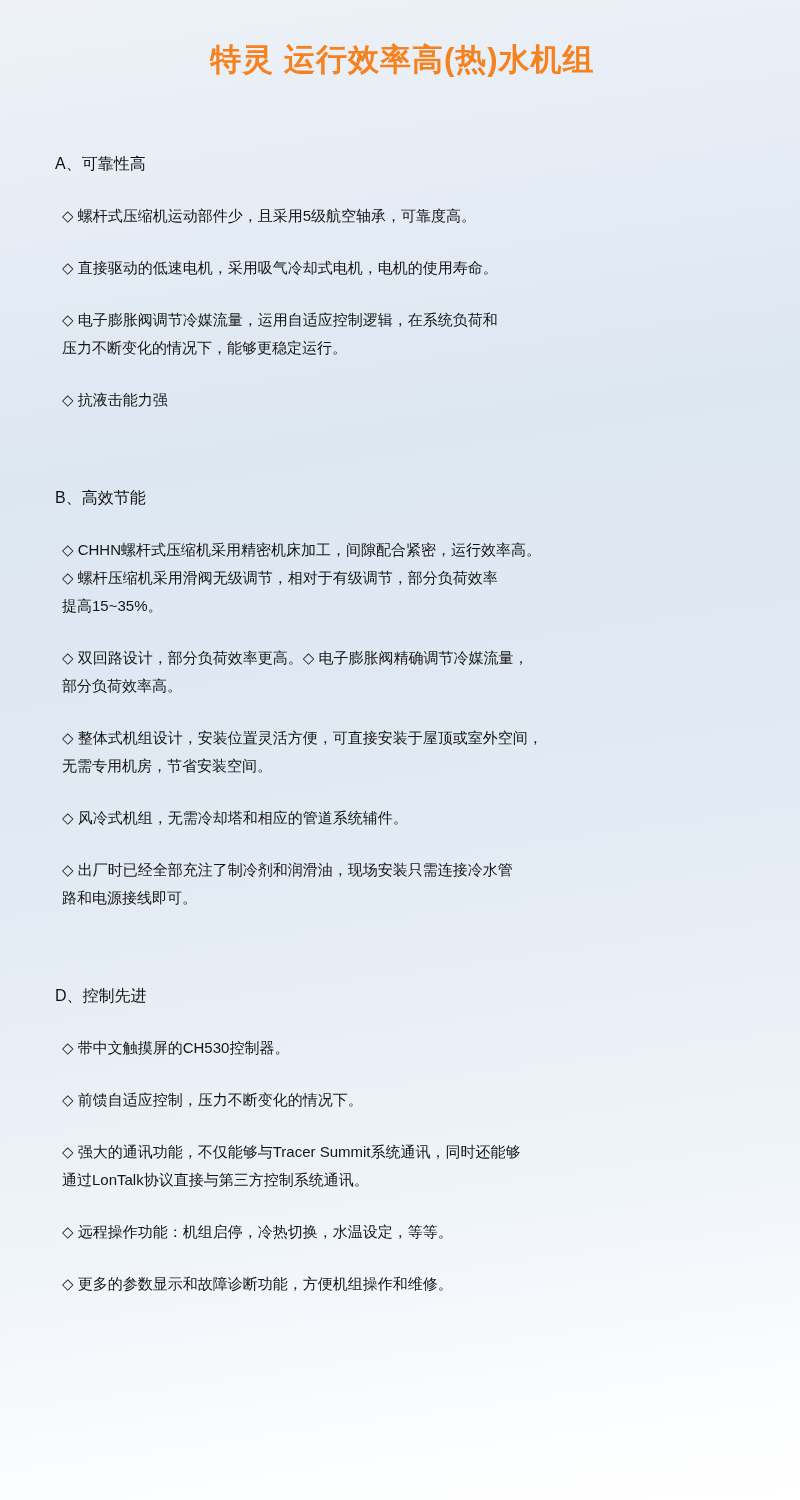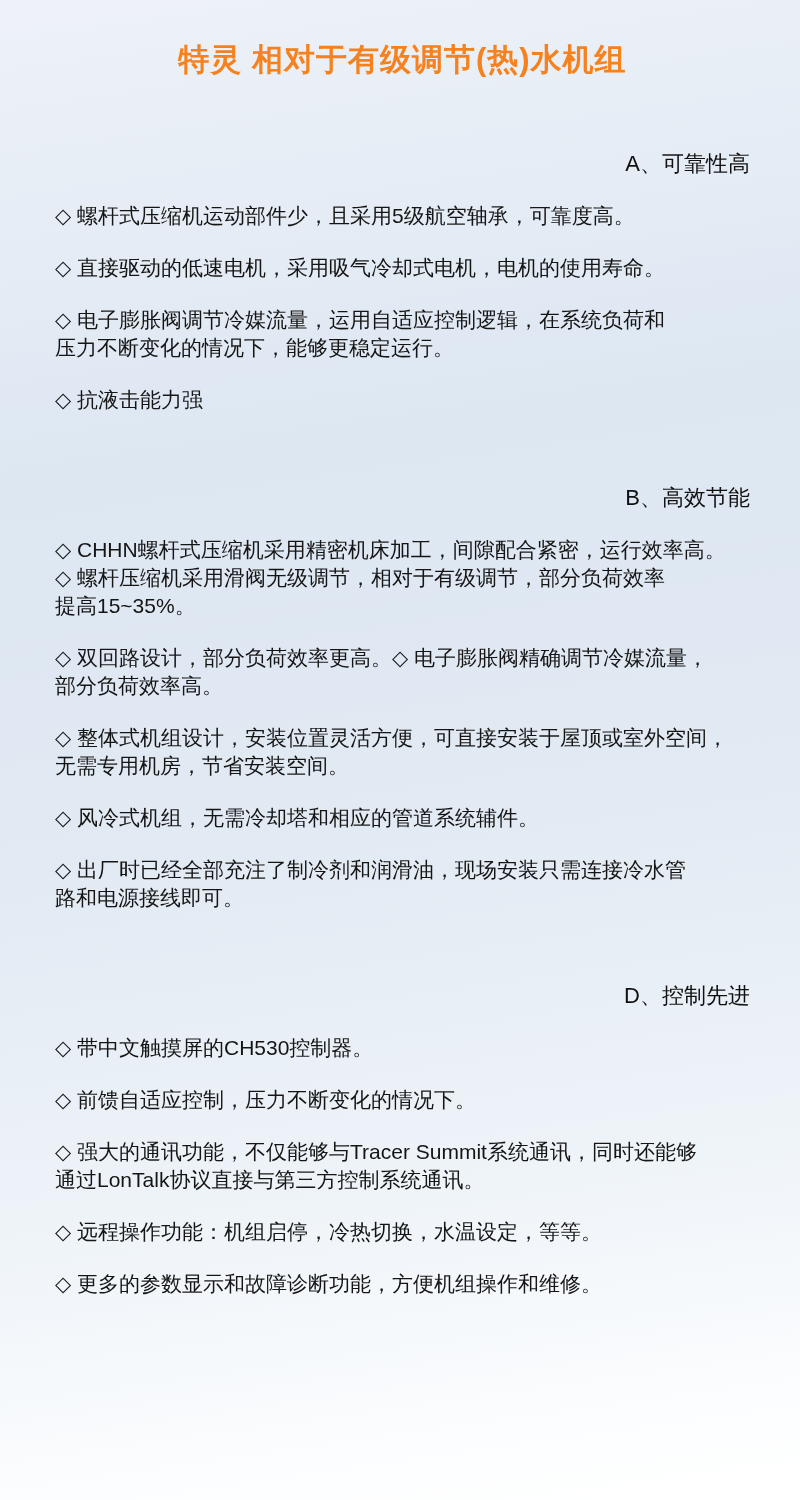--- a/index.html
+++ b/index.html
@@ -27,40 +27,39 @@
     font-size: 31px;
     line-height: 40px;
     font-weight: bold;
     letter-spacing: 1px;
     text-align: center;
     color: #F5821F;
   }
   .section { margin: 0; padding: 0; }
   .heading {
     margin: 70px 0 24px 0;
-    font-size: 22px;
+    font-size: 16px;
     line-height: 28px;
     font-weight: 500;
     color: #111111;
-    text-align: right;
   }
   .feature {
-    margin: 24px 0;
-    font-size: 21px;
+    margin: 24px 7px;
+    font-size: 15px;
     line-height: 28px;
     white-space: pre-line;
     color: #151515;
   }
 </style>
 </head>
 <body>
 
 <div class="page">
 
-  <h1 class="title">特灵 相对于有级调节(热)水机组</h1>
+  <h1 class="title">特灵 运行效率高(热)水机组</h1>
 
   <section class="section">
     <h2 class="heading">A、可靠性高</h2>
     <p class="feature">◇ 螺杆式压缩机运动部件少，且采用5级航空轴承，可靠度高。</p>
     <p class="feature">◇ 直接驱动的低速电机，采用吸气冷却式电机，电机的使用寿命。</p>
     <p class="feature">◇ 电子膨胀阀调节冷媒流量，运用自适应控制逻辑，在系统负荷和
 压力不断变化的情况下，能够更稳定运行。</p>
     <p class="feature">◇ 抗液击能力强</p>
   </section>
 

